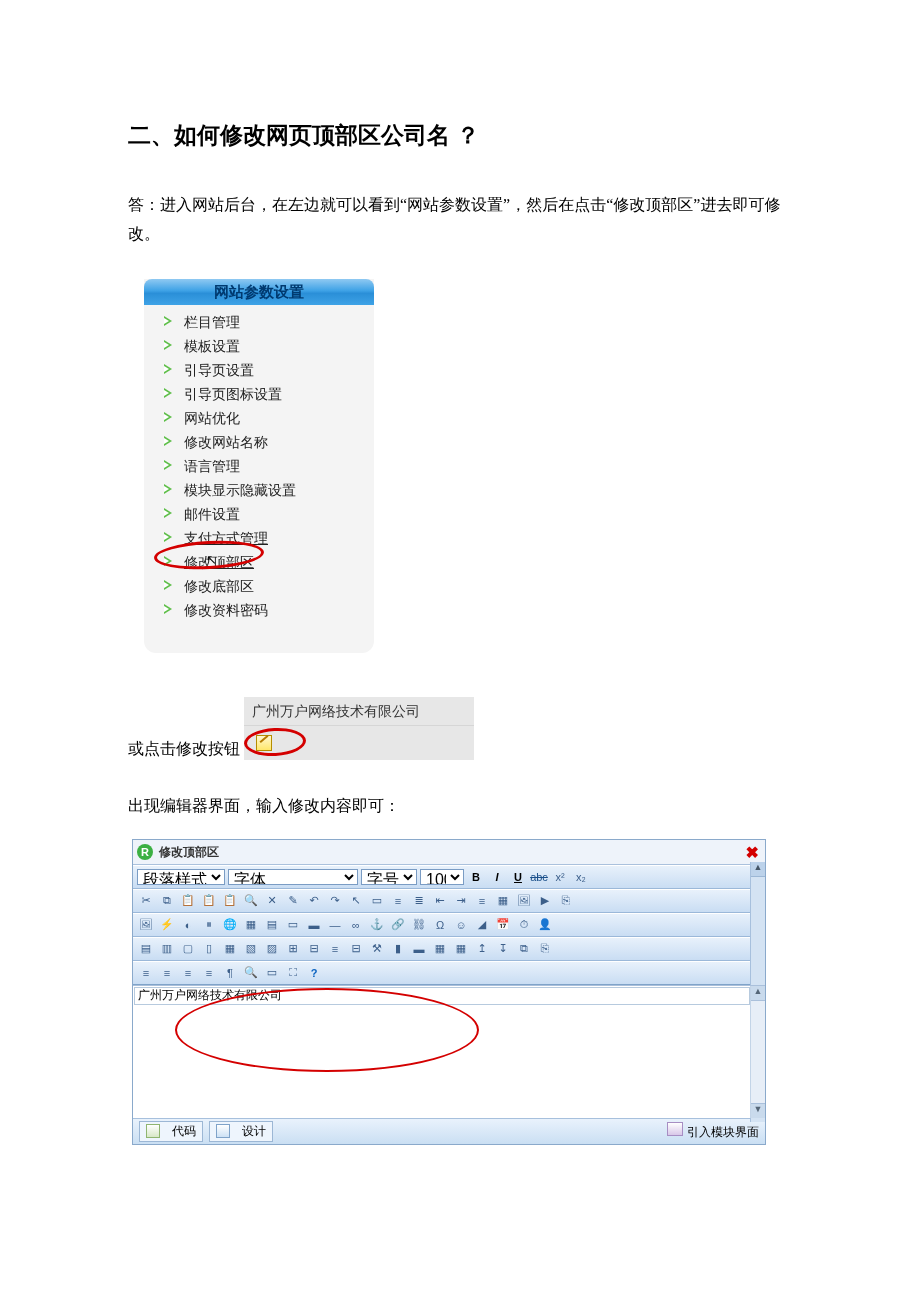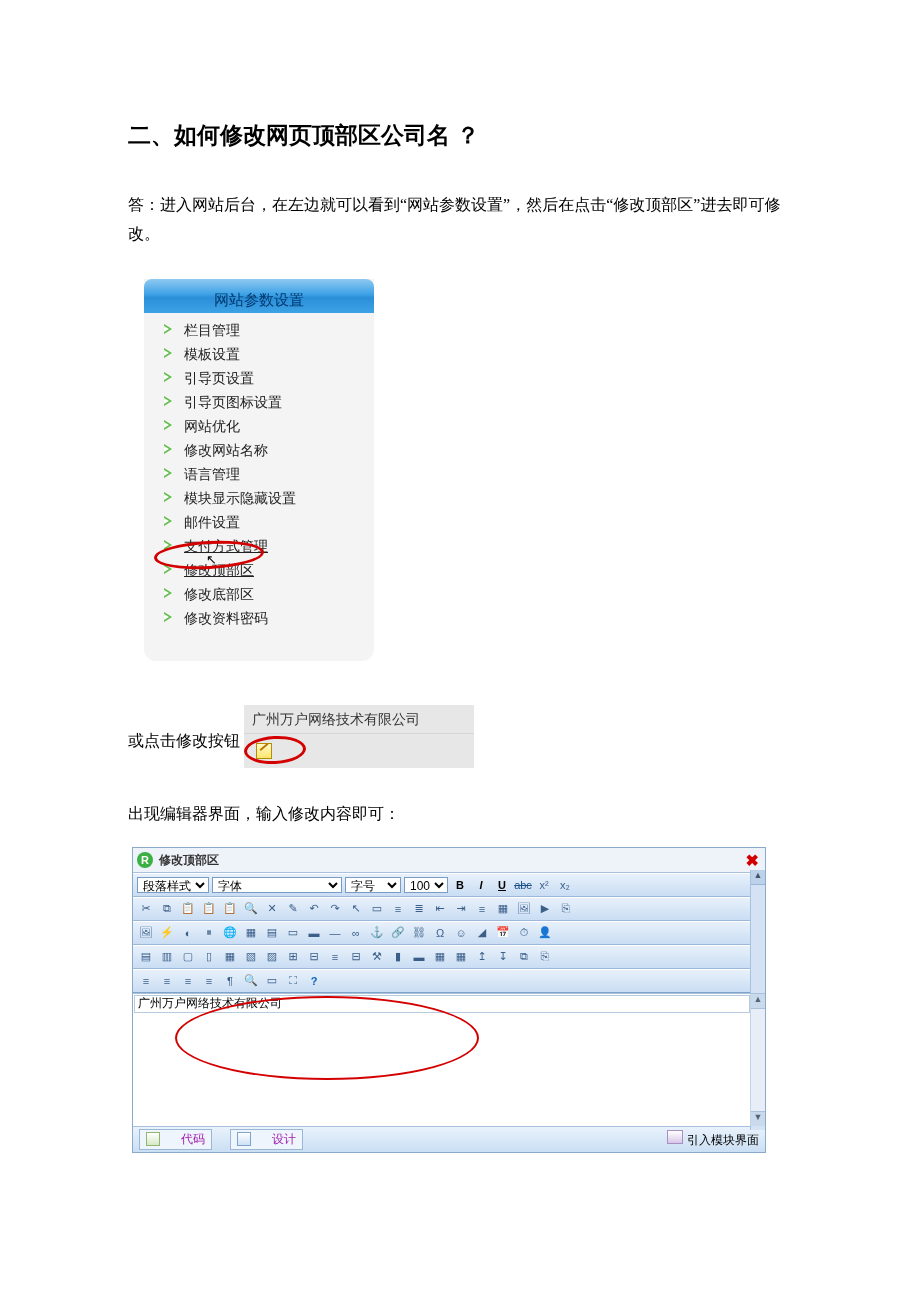--- a/index.html
+++ b/index.html
@@ -30,25 +30,25 @@
     width: 230px;
     margin-left: 16px;
     background: #f4f4f4;
     border-radius: 0 0 12px 12px;
     padding-bottom: 30px;
     position: relative;
   }
   .sidebar-header {
     background: linear-gradient(#8fc9f2, #3ea2e6 45%, #2a8fd8 55%, #3ea2e6);
     color: #003a70;
-    font-weight: normal;
+    font-weight: bold;
     font-family: "SimSun", "宋体", serif;
     font-size: 15px;
     text-align: center;
-    padding: 12px 0 3px 0;
+    padding: 4px 0 3px 0;
     border-radius: 8px 8px 0 0;
   }
   ul.sidebar-list {
     list-style: none;
     margin: 6px 0 0 0;
     padding: 0 0 0 18px;
   }
   ul.sidebar-list li {
     padding: 3px 0 3px 22px;
     position: relative;
@@ -92,21 +92,21 @@
     font-size: 13px;
   }
 
   
   .inline-row {
     display: flex;
     align-items: flex-end;
     margin-top: 44px;
     gap: 4px;
   }
-  .inline-row .lbl { font-size: 16px; margin-bottom: 16px;}
+  .inline-row .lbl { font-size: 16px; margin-bottom: 0;}
   .small-bar {
     width: 230px;
     position: relative;
   }
   .small-bar-top {
     background: #e7e7e7;
     border-bottom: 1px solid #d6d6d6;
     font-size: 14px;
     padding: 6px 8px 4px 8px;
     color: #333;
@@ -174,21 +174,21 @@
     display:flex;align-items:center;gap:3px;
     padding:2px 4px;
     background:linear-gradient(#e8f1fb,#c9ddf3);
     border-top:1px solid #fff;
     border-bottom:1px solid #9bb8d9;
     flex-wrap:nowrap;
     overflow:hidden;
   }
   .toolbar.last { border-bottom:1px solid #7fa3c9;}
   .sel{
-    font-size:12px;background:#fff;border:1px solid #7a9cc4;
+    font-size:16px;background:#fff;border:1px solid #7a9cc4;
     height:16px;padding:0 1px;
     font-family:"SimSun","宋体",Arial,sans-serif;
   }
   .tb-btn{
     width:16px;height:16px;
     border:1px solid transparent;
     display:inline-flex;align-items:center;justify-content:center;
     font-size:11px;color:#3c5f8a;
     font-family:Arial,sans-serif;
   }
@@ -231,23 +231,23 @@
   }
   .editor-footer{
     display:flex;align-items:center;
     background:linear-gradient(#e9f2fc,#cadff3);
     border-top:1px solid #a7c0dd;
     padding:2px 6px;
     font-size:12px;
   }
   .fbtn{
     border:1px solid #9cb7d5;background:#eef5fd;
-    padding:1px 6px;margin-right:18px;
-    display:inline-flex;align-items:center;gap:21px;
-    color:#a21caf;
+    padding:1px 6px;margin-right:6px;
+    display:inline-flex;align-items:center;gap:12px;
+    color:#000000;
   }
   .fbtn .ic{width:12px;height:12px;display:inline-block;}
   .ic-code{background:linear-gradient(#fff,#d7e8c6);border:1px solid #8fb570;}
   .ic-design{background:linear-gradient(#fff,#cde1f5);border:1px solid #7fa3c9;}
   .spacer{flex:1;}
   .ic-import{width:14px;height:12px;display:inline-block;
     background:linear-gradient(#fff,#d8c7e8);border:1px solid #a78ec3;margin-right:4px;}
 </style>
 </head>
 <body>

